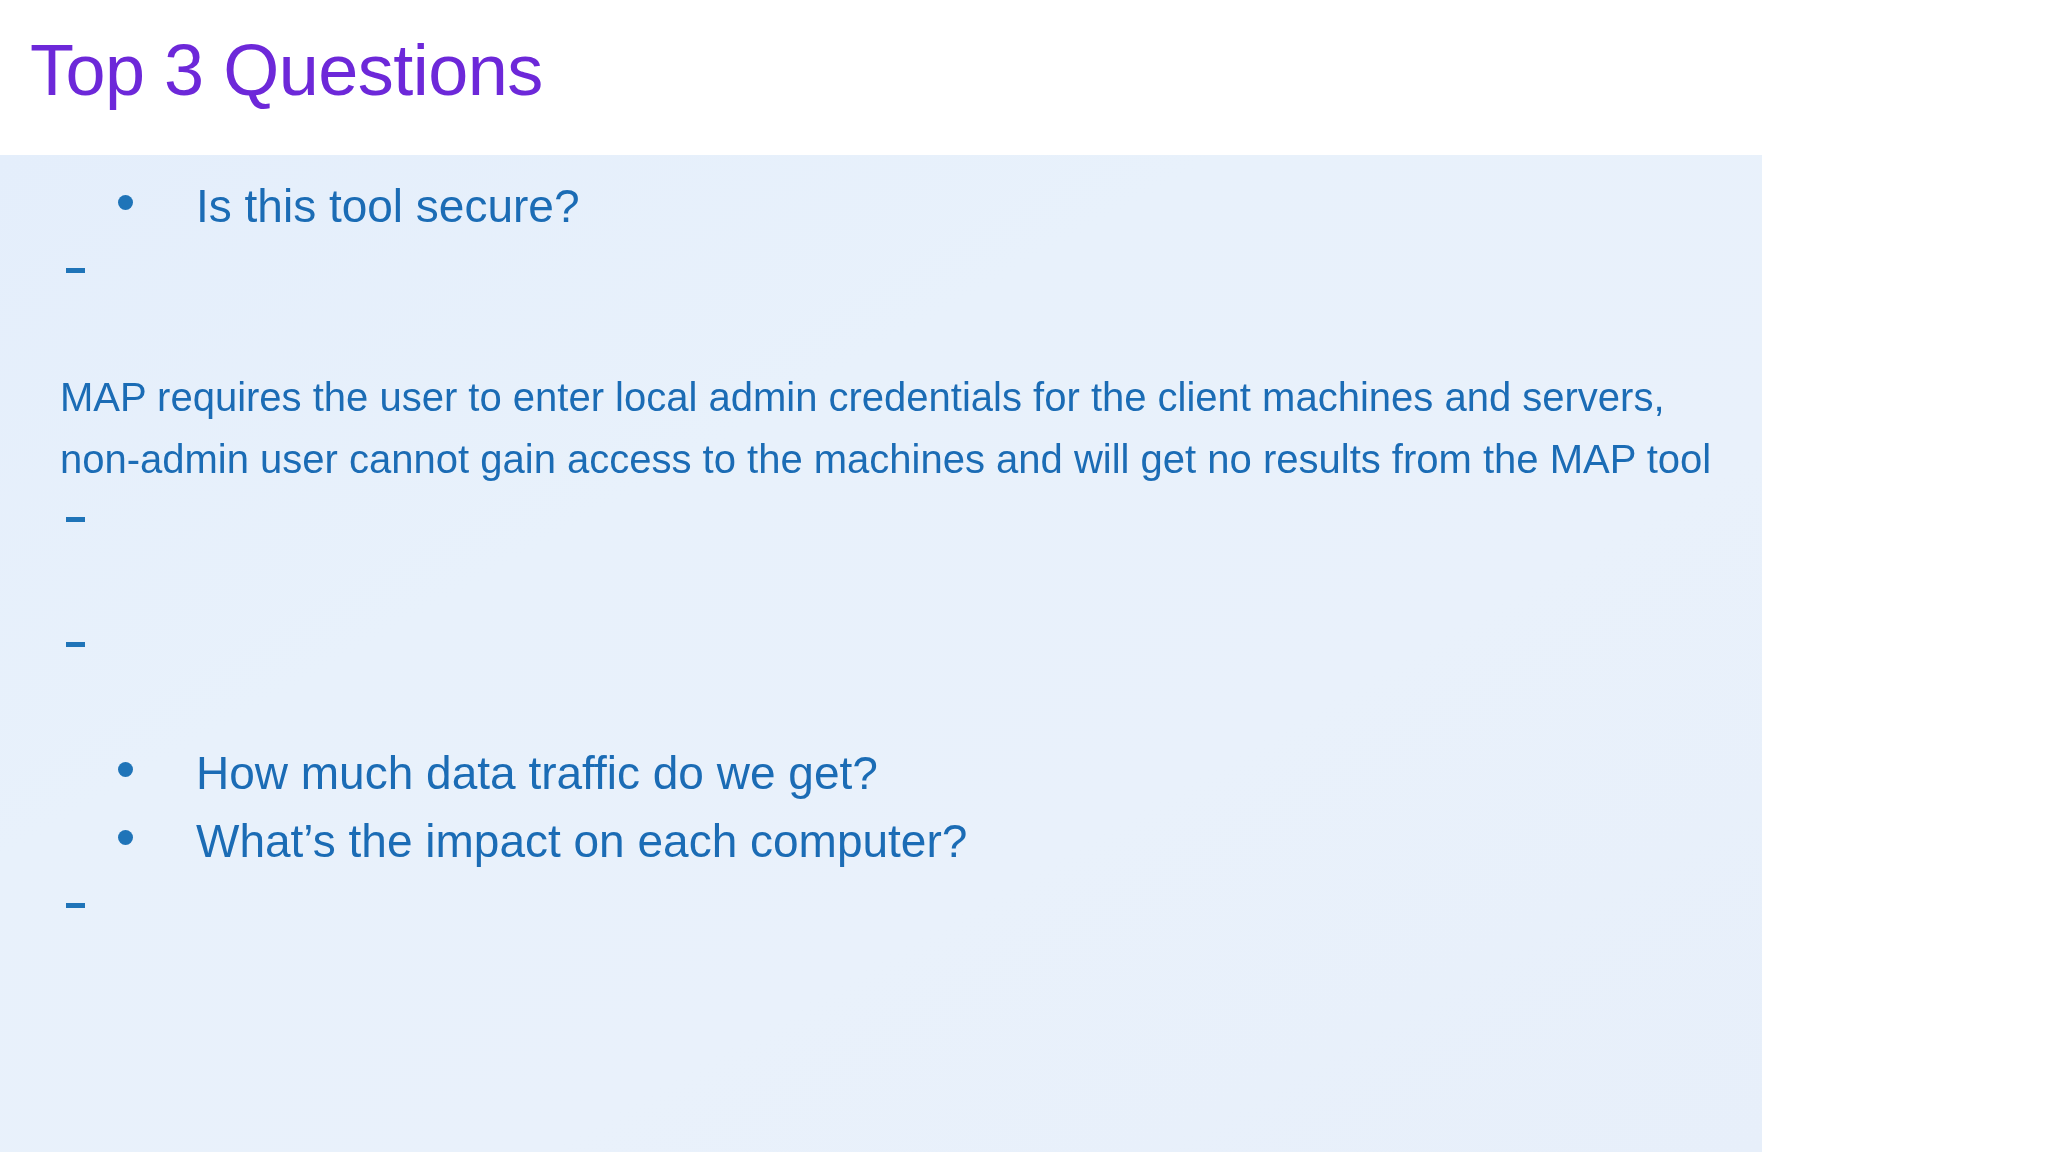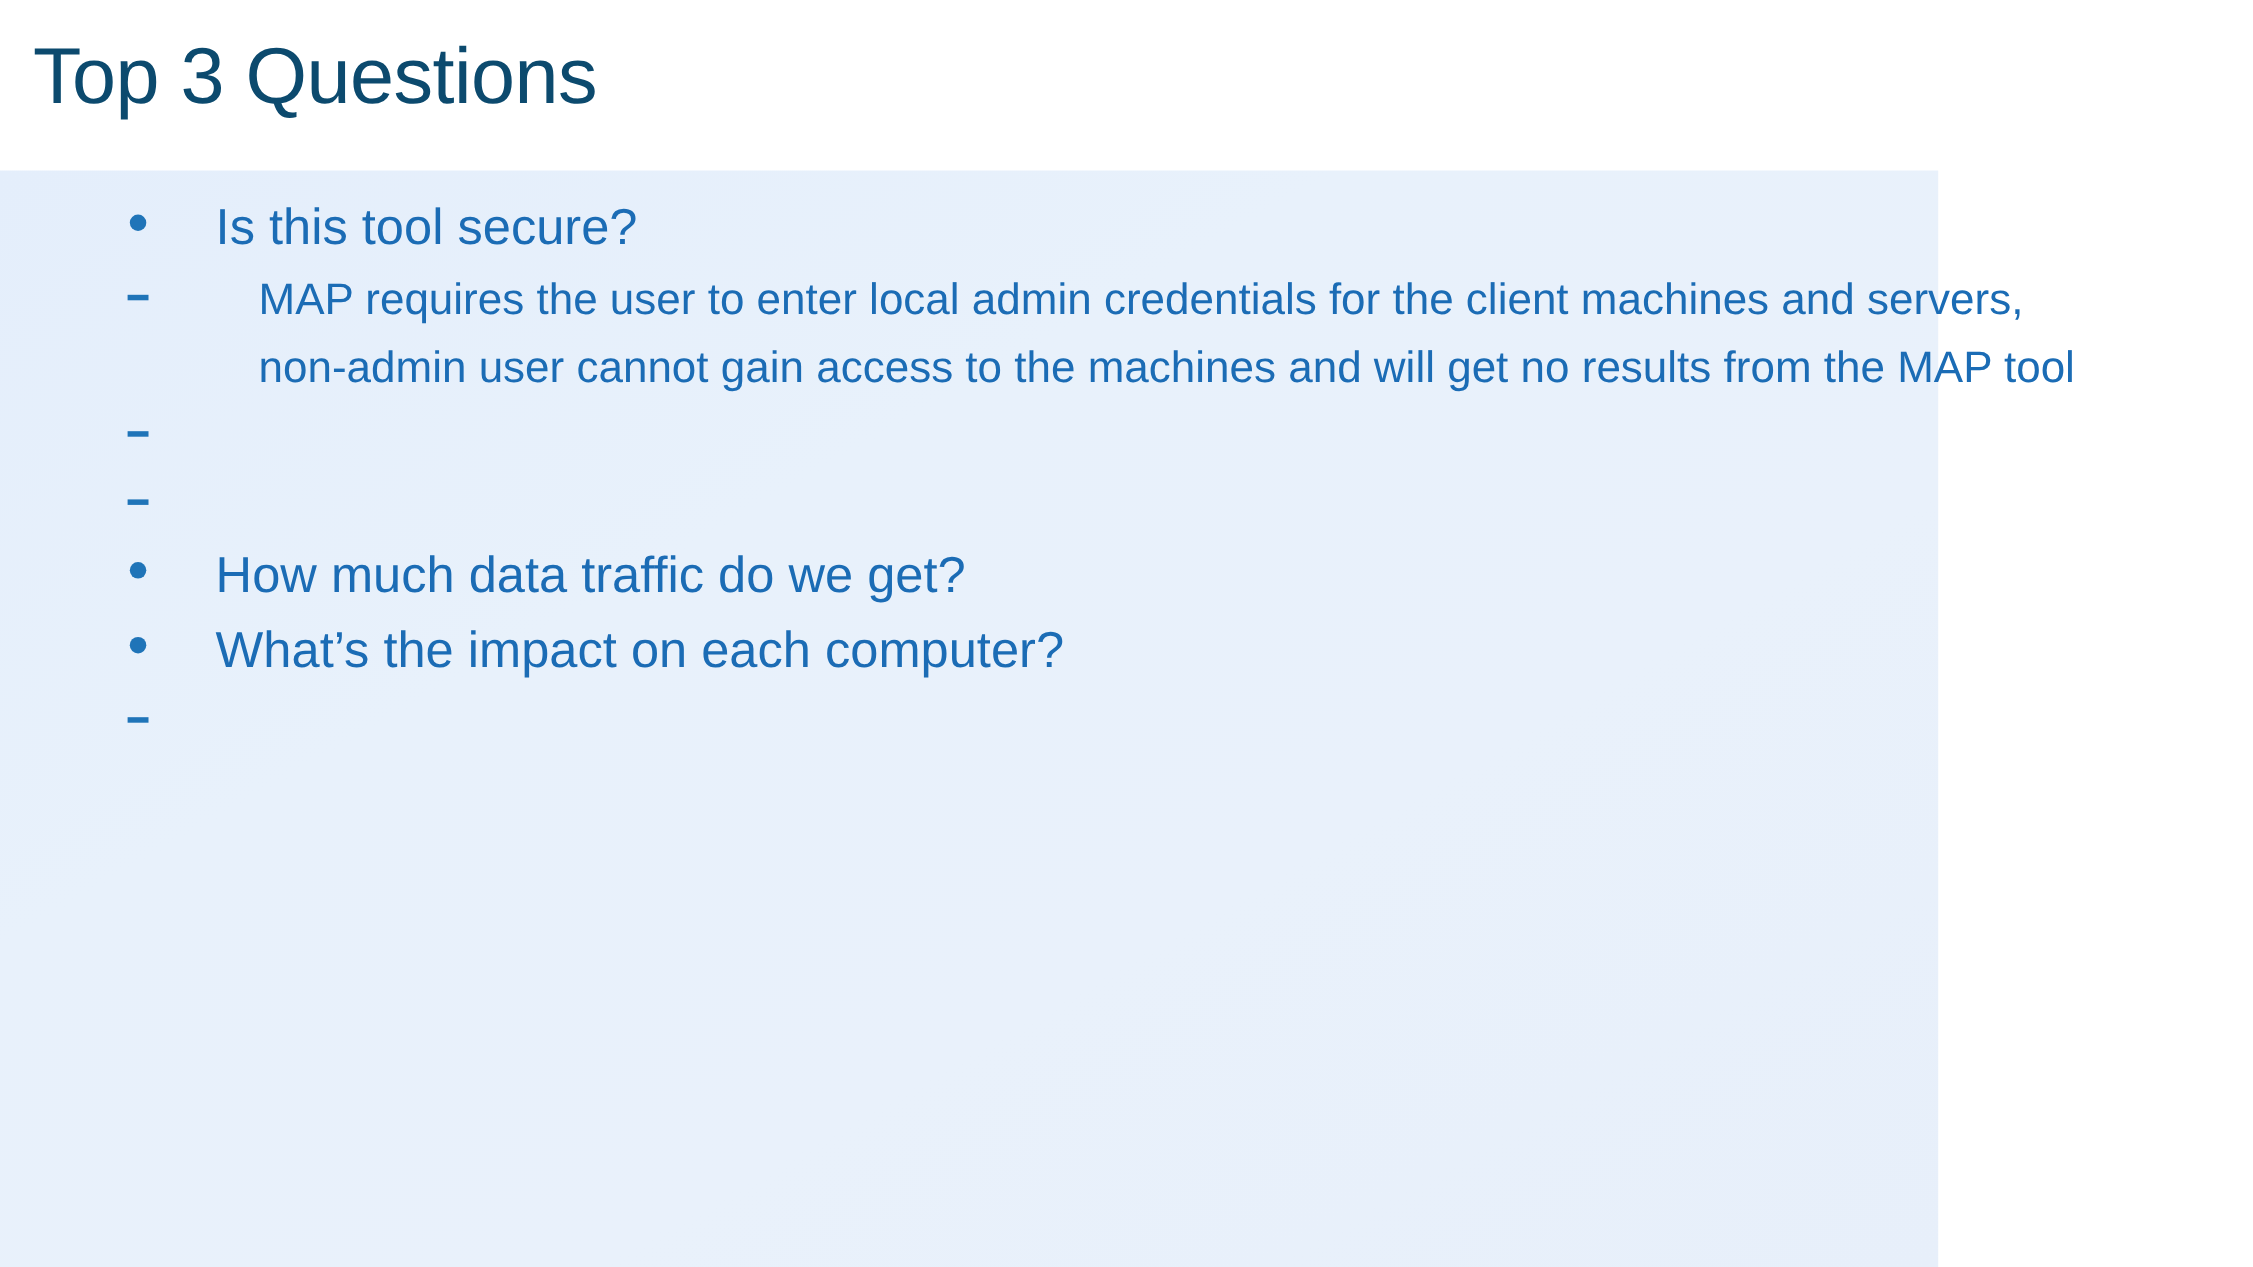--- a/index.html
+++ b/index.html
@@ -30,21 +30,21 @@
     background: #ffffff;
   }
   .slide-title {
     position: absolute;
     left: 30px;
     top: 26px;
     font-family: "Liberation Sans", sans-serif;
     font-size: 72px;
     line-height: 88px;
     font-weight: 400;
-    color: #0c4a6e;
+    color: #6d28d9;
     letter-spacing: -0.5px;
     white-space: nowrap;
   }
   
   .body-panel {
     position: absolute;
     left: 0;
     top: 155px;
     width: 1762px;
     height: 997px;
@@ -82,22 +82,23 @@
   .row.lvl1 .text {
     flex: 1 1 auto;
     color: #1b6cb5;
     font-size: 46px;
     line-height: 66px;
     font-weight: 400;
     max-width: 1700px;
   }
   
   .row.lvl2 {
-    padding-left: 110px;
+    padding-left: 60px;
     margin-bottom: 0px;
+    flex-direction: column;
   }
   .row.lvl2 .marker {
     width: 125px;
     flex: 0 0 125px;
     color: #1f74b8;
     font-size: 36px;
     line-height: 62px;
     text-align: left;
     padding-left: 6px;
     box-sizing: border-box;

